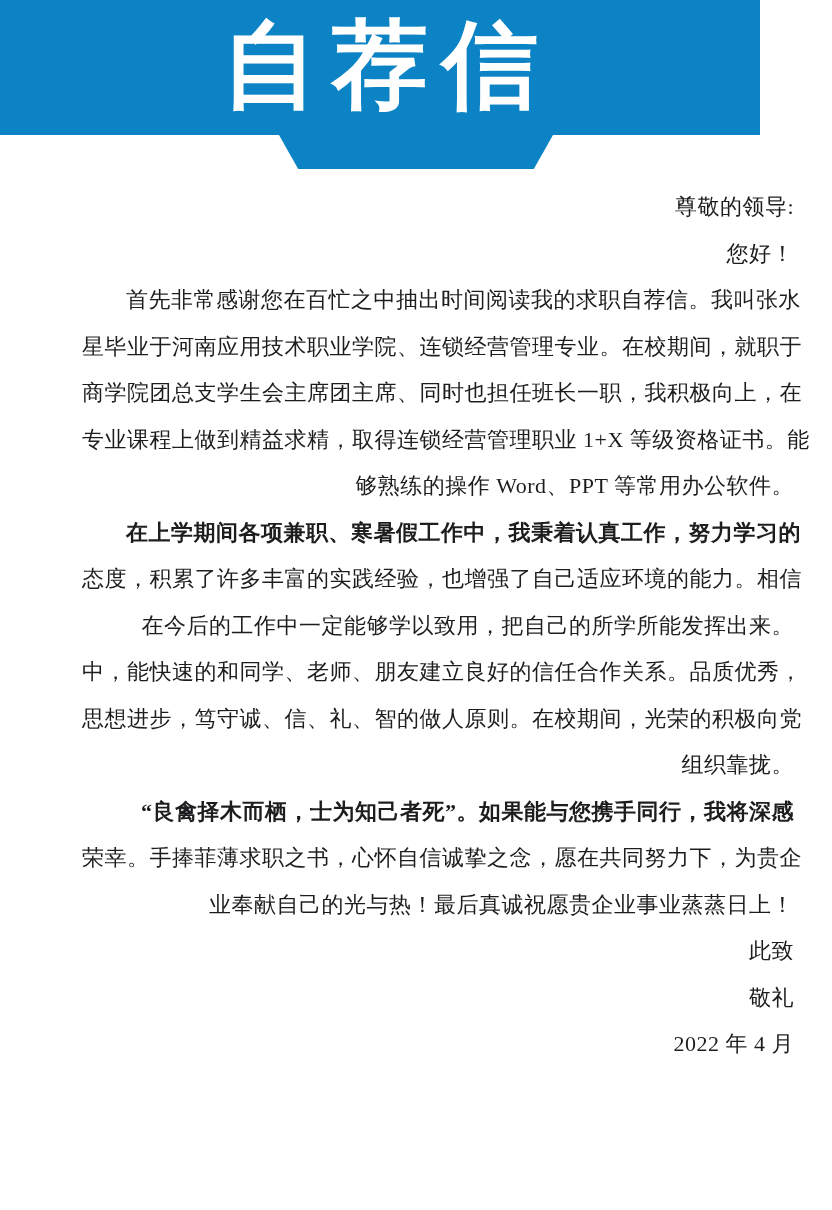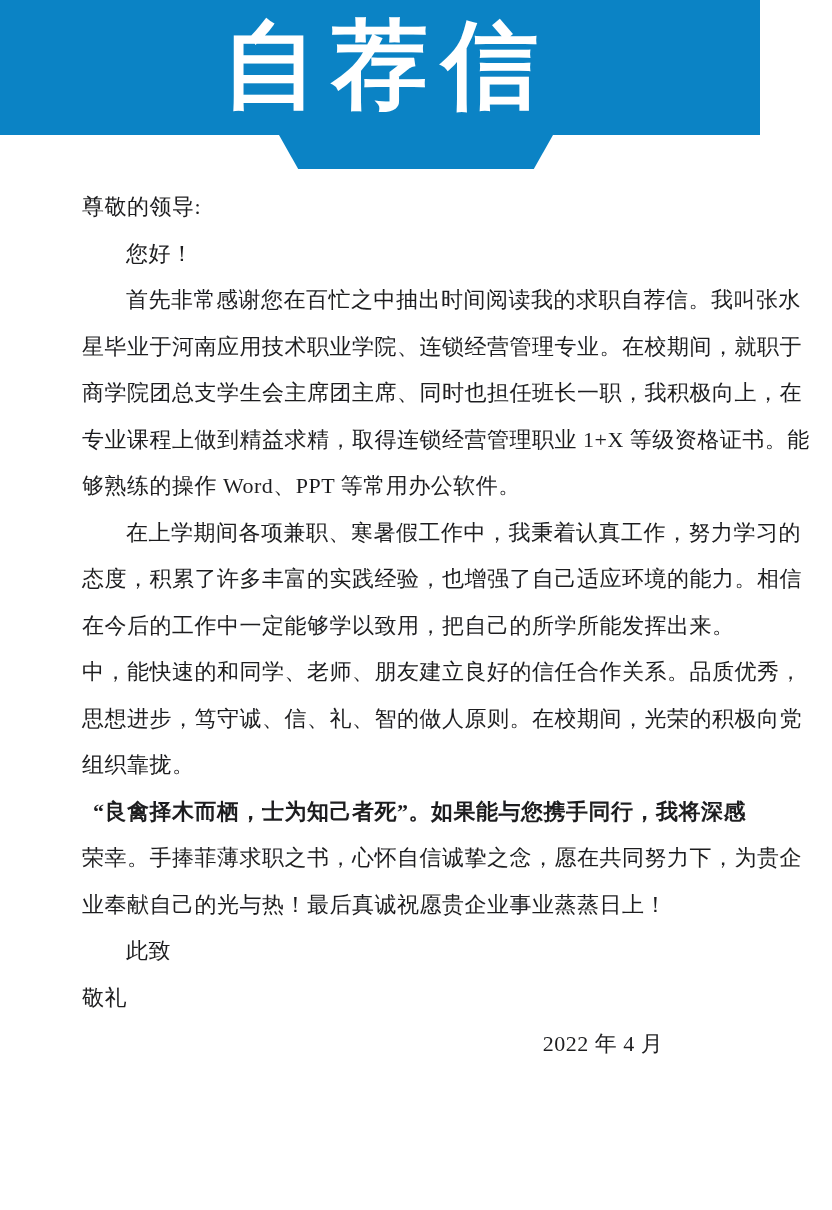--- a/index.html
+++ b/index.html
@@ -40,20 +40,21 @@
   .letter-body{
     position:absolute;
     left:82px;right:38px;top:184px;
     font-size:22px;
     line-height:46.5px;
     color:#1d1d1f;
   }
   .letter-body .line{
     white-space:nowrap;
     letter-spacing:0.5px;
+    text-align:right;
   }
   .signature{
     margin-left:330px;
     text-align:center;
   }
   .signature .line{white-space:nowrap;}
 </style>
 </head>
 <body>
 
@@ -66,21 +67,21 @@
 
   <div class="letter-body">
 
     <div class="line" style="text-indent: 0px;">尊敬的领导:</div>
       <div class="line" style="text-indent: 44px;">您好！</div>
       <div class="line" style="text-indent: 44px;">首先非常感谢您在百忙之中抽出时间阅读我的求职自荐信。我叫张水</div>
       <div class="line" style="text-indent: 0px;">星毕业于河南应用技术职业学院、连锁经营管理专业。在校期间，就职于</div>
       <div class="line" style="text-indent: 0px;">商学院团总支学生会主席团主席、同时也担任班长一职，我积极向上，在</div>
       <div class="line" style="text-indent: 0px;">专业课程上做到精益求精，取得连锁经营管理职业 1+X 等级资格证书。能</div>
       <div class="line" style="text-indent: 0px;">够熟练的操作 Word、PPT 等常用办公软件。</div>
-      <div class="line" style="text-indent: 44px;">在上学期间各项兼职、寒暑假工作中，我秉着认真工作，努力学习的</div>
+      <div class="line" style="text-indent: 44px; font-weight: bold;">在上学期间各项兼职、寒暑假工作中，我秉着认真工作，努力学习的</div>
       <div class="line" style="text-indent: 0px;">态度，积累了许多丰富的实践经验，也增强了自己适应环境的能力。相信</div>
       <div class="line" style="text-indent: 0px;">在今后的工作中一定能够学以致用，把自己的所学所能发挥出来。</div>
       <div class="line" style="text-indent: 0px;">中，能快速的和同学、老师、朋友建立良好的信任合作关系。品质优秀，</div>
       <div class="line" style="text-indent: 0px;">思想进步，笃守诚、信、礼、智的做人原则。在校期间，光荣的积极向党</div>
       <div class="line" style="text-indent: 0px;">组织靠拢。</div>
       <div class="line" style="text-indent: 11px; font-weight: bold;">“良禽择木而栖，士为知己者死”。如果能与您携手同行，我将深感</div>
       <div class="line" style="text-indent: 0px;">荣幸。手捧菲薄求职之书，心怀自信诚挚之念，愿在共同努力下，为贵企</div>
       <div class="line" style="text-indent: 0px;">业奉献自己的光与热！最后真诚祝愿贵企业事业蒸蒸日上！</div>
       <div class="line" style="text-indent: 44px;">此致</div>
       <div class="line" style="text-indent: 0px;">敬礼</div>

